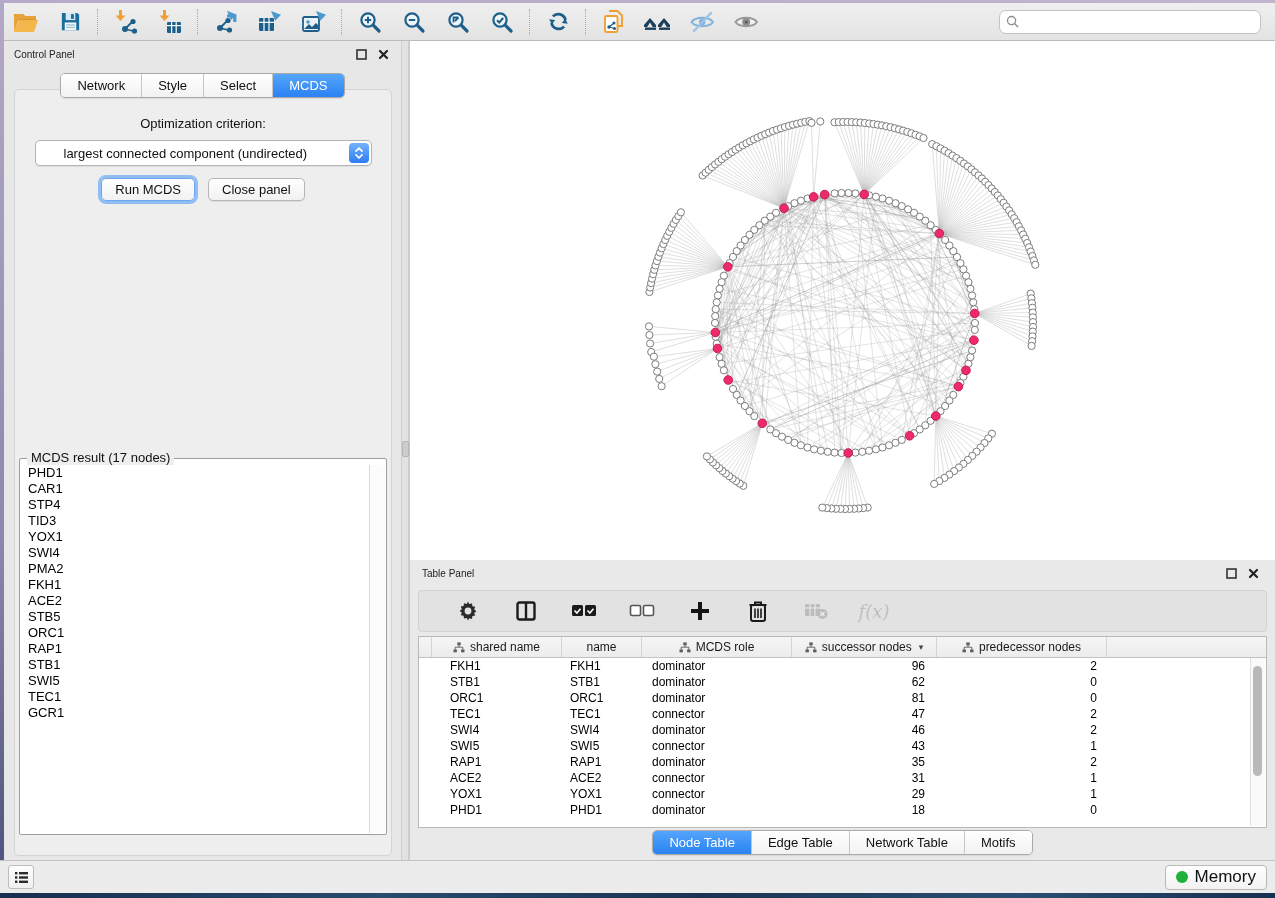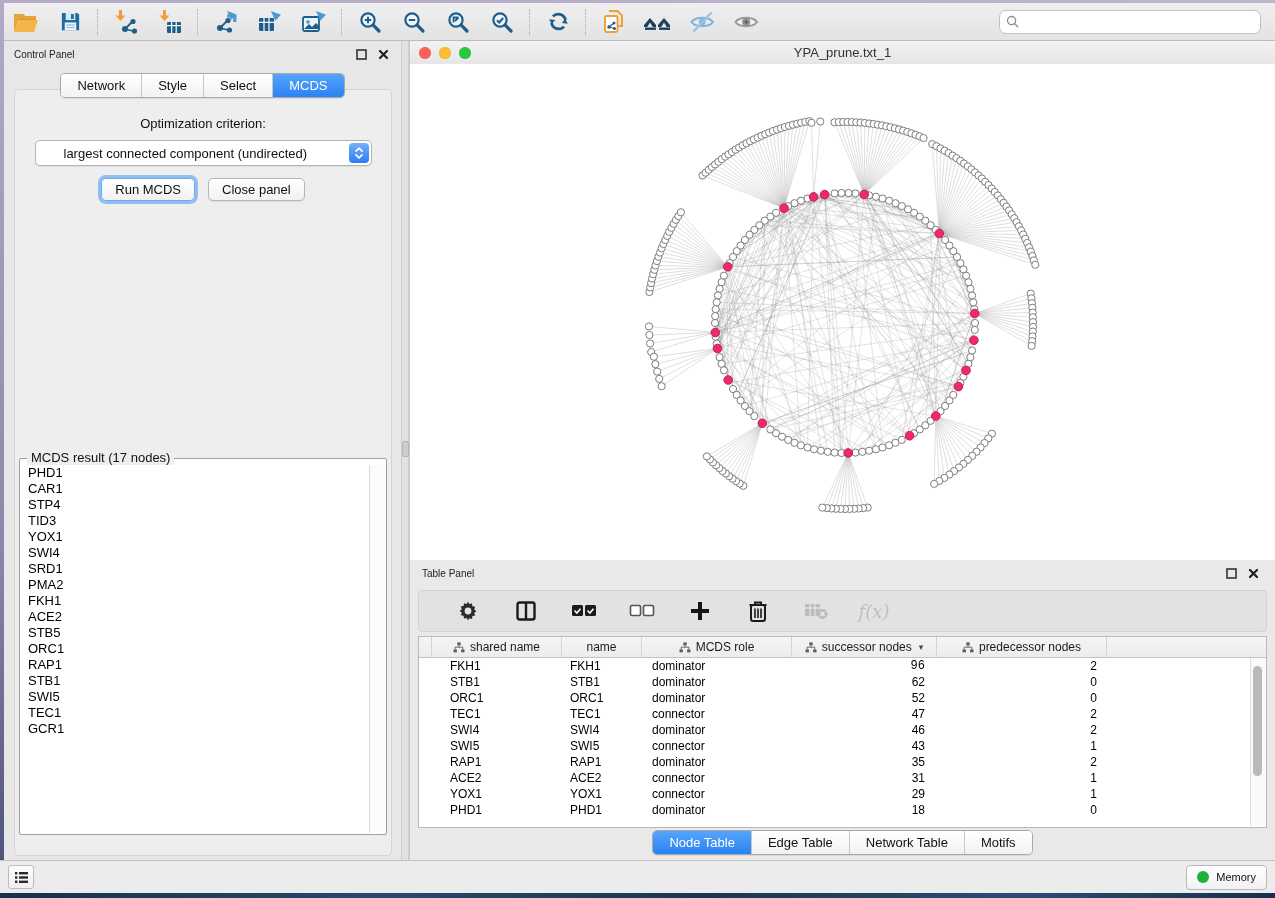--- a/index.html
+++ b/index.html
@@ -78,21 +78,21 @@
   .td{font-size:12px;line-height:16px;box-sizing:border-box;white-space:nowrap;overflow:hidden;color:#000;}
   .td.num{text-align:right;}
   .tbl-scroll{position:absolute;top:21px;right:1px;width:14px;bottom:1px;background:#fafafa;border-left:1px solid #e0e0e0;}
   .tbl-thumb{position:absolute;left:2px;width:9px;border-radius:5px;background:#b9b9b9;}
   .tp-tabs{position:absolute;left:0;right:0;bottom:5px;display:flex;justify-content:center;}
 
   
   .statusbar{position:absolute;left:0;top:860px;width:1275px;height:33px;background:#ececec;border-top:1px solid #c2c2c2;display:flex;align-items:center;box-sizing:border-box;padding:0 8px;}
   .sb-left-btn{width:26px;height:24px;background:linear-gradient(#fdfdfd,#f0f0f0);border:1px solid #bdbdbd;border-radius:3px;display:flex;align-items:center;justify-content:center;padding:0;}
   .sb-spacer{flex:1;}
-  .memory-btn{height:25px;padding:0 10px;background:linear-gradient(#ffffff,#f2f2f2);border:1px solid #b9b9b9;border-radius:4px;font-size:11px;display:flex;align-items:center;gap:7px;color:#111;font-family:"Liberation Sans",sans-serif;}
+  .memory-btn{height:25px;padding:0 10px;background:linear-gradient(#ffffff,#f2f2f2);border:1px solid #b9b9b9;border-radius:4px;font-size:17px;display:flex;align-items:center;gap:7px;color:#111;font-family:"Liberation Sans",sans-serif;}
   .mem-dot{width:12px;height:12px;border-radius:50%;}
 </style>
 </head>
 <body>
 
 <div id="app">
   <div class="strip-top"></div>
 
   <div class="toolbar">
     <div id="toolbar-icons" style="display:flex;align-items:center;margin-left:4px;">
@@ -301,21 +301,20 @@
         </div>
         <div class="groupbox">
           <span class="legend">MCDS result (17 nodes)</span>
           <div class="mcds-list" id="mcds-list">
               <div class="item">PHD1</div>
               <div class="item">CAR1</div>
               <div class="item">STP4</div>
               <div class="item">TID3</div>
               <div class="item">YOX1</div>
               <div class="item">SWI4</div>
-              <div class="item">SRD1</div>
               <div class="item">PMA2</div>
               <div class="item">FKH1</div>
               <div class="item">ACE2</div>
               <div class="item">STB5</div>
               <div class="item">ORC1</div>
               <div class="item">RAP1</div>
               <div class="item">STB1</div>
               <div class="item">SWI5</div>
               <div class="item">TEC1</div>
               <div class="item">GCR1</div>
@@ -324,28 +323,20 @@
         </div>
       </div>
     </div>
 
     <div class="vsplit">
         <div class="grip"></div>
       </div>
 
     <div class="right-col">
       <div class="network-view">
-        <div class="net-titlebar">
-          <span class="net-title">YPA_prune.txt_1</span>
-          <span class="tlights">
-            <button class="tlight tl-red"></button>
-            <button class="tlight tl-yellow"></button>
-            <button class="tlight tl-green"></button>
-          </span>
-        </div>
         <div class="net-canvas" id="net-canvas">
             <svg viewBox="0 0 865 496" width="100%" height="100%">
               <line x1="374.0" y1="144.2" x2="404.1" y2="132.7" stroke="#8f8f8f" stroke-opacity="0.3" stroke-width="0.8"></line>
               <line x1="374.0" y1="144.2" x2="553.4" y2="205.3" stroke="#8f8f8f" stroke-opacity="0.3" stroke-width="0.8"></line>
               <line x1="374.0" y1="144.2" x2="319.6" y2="318.9" stroke="#8f8f8f" stroke-opacity="0.3" stroke-width="0.8"></line>
               <line x1="374.0" y1="144.2" x2="556.1" y2="306.3" stroke="#8f8f8f" stroke-opacity="0.3" stroke-width="0.8"></line>
               <line x1="374.0" y1="144.2" x2="509.7" y2="152.6" stroke="#8f8f8f" stroke-opacity="0.3" stroke-width="0.8"></line>
               <line x1="374.0" y1="144.2" x2="564.8" y2="252.1" stroke="#8f8f8f" stroke-opacity="0.3" stroke-width="0.8"></line>
               <line x1="374.0" y1="144.2" x2="390.9" y2="381.3" stroke="#8f8f8f" stroke-opacity="0.3" stroke-width="0.8"></line>
               <line x1="374.0" y1="144.2" x2="349.4" y2="356.8" stroke="#8f8f8f" stroke-opacity="0.3" stroke-width="0.8"></line>
@@ -1167,37 +1158,37 @@
                 <span>predecessor nodes</span>
               </div>
               <div class="th" style="flex: 1 1 0%; border-right: none;"></div>
             </div>
           <div id="tbl-body">
               <div class="tbl-row">
                 <div class="td" style="width: 13px;"></div>
                 <div class="td" style="width: 130px; padding-left: 18px;">FKH1</div>
                 <div class="td" style="width: 80px; padding-left: 8px;">FKH1</div>
                 <div class="td" style="width: 150px; padding-left: 10px;">dominator</div>
-                <div class="td num" style="width: 145px; padding-right: 12px; font-family: Liberation Mono, monospace;">96</div>
+                <div class="td num" style="width: 145px; padding-right: 12px;">96</div>
                 <div class="td num" style="width: 170px; padding-right: 10px;">2</div>
               </div>
               <div class="tbl-row">
                 <div class="td" style="width: 13px;"></div>
                 <div class="td" style="width: 130px; padding-left: 18px;">STB1</div>
                 <div class="td" style="width: 80px; padding-left: 8px;">STB1</div>
                 <div class="td" style="width: 150px; padding-left: 10px;">dominator</div>
                 <div class="td num" style="width: 145px; padding-right: 12px;">62</div>
                 <div class="td num" style="width: 170px; padding-right: 10px;">0</div>
               </div>
               <div class="tbl-row">
                 <div class="td" style="width: 13px;"></div>
                 <div class="td" style="width: 130px; padding-left: 18px;">ORC1</div>
                 <div class="td" style="width: 80px; padding-left: 8px;">ORC1</div>
                 <div class="td" style="width: 150px; padding-left: 10px;">dominator</div>
-                <div class="td num" style="width: 145px; padding-right: 12px;">52</div>
+                <div class="td num" style="width: 145px; padding-right: 12px;">81</div>
                 <div class="td num" style="width: 170px; padding-right: 10px;">0</div>
               </div>
               <div class="tbl-row">
                 <div class="td" style="width: 13px;"></div>
                 <div class="td" style="width: 130px; padding-left: 18px;">TEC1</div>
                 <div class="td" style="width: 80px; padding-left: 8px;">TEC1</div>
                 <div class="td" style="width: 150px; padding-left: 10px;">connector</div>
                 <div class="td num" style="width: 145px; padding-right: 12px;">47</div>
                 <div class="td num" style="width: 170px; padding-right: 10px;">2</div>
               </div>

